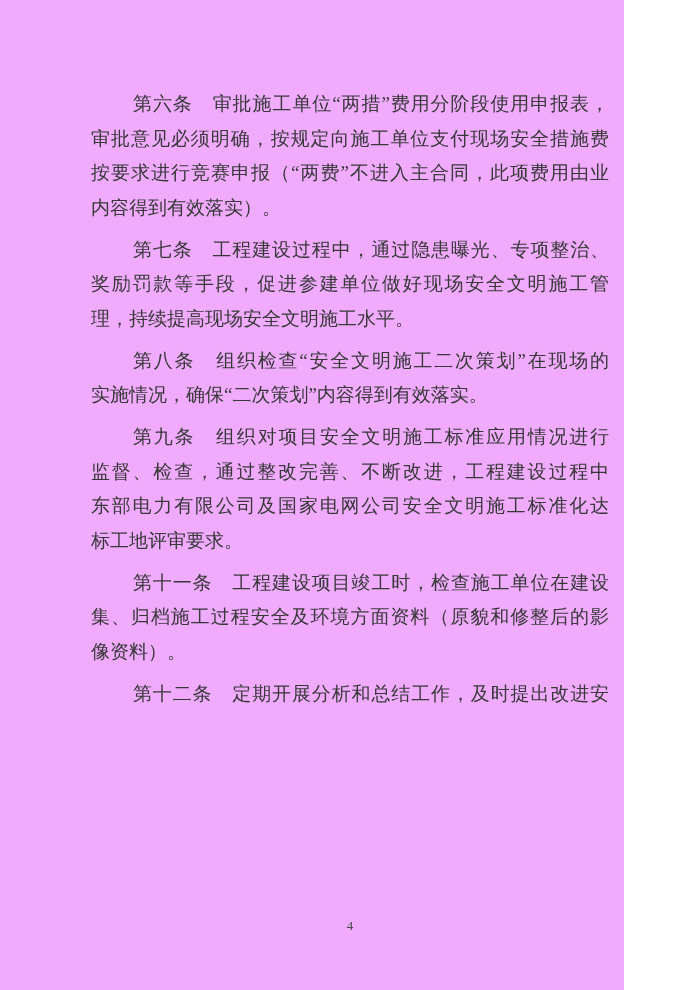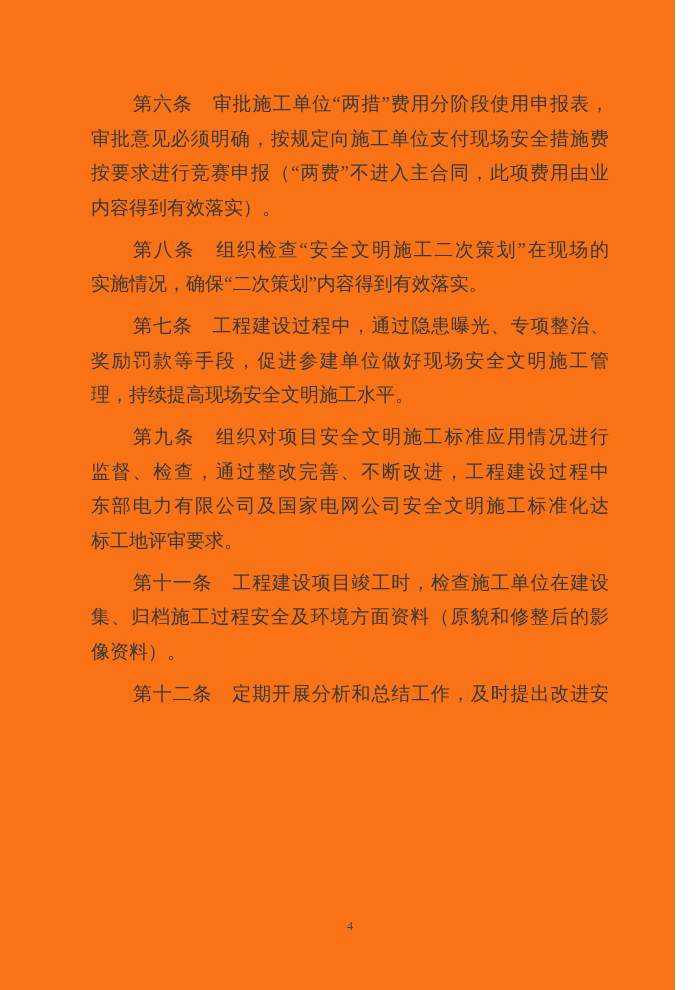--- a/index.html
+++ b/index.html
@@ -2,23 +2,23 @@
 <html><head>
 <meta charset="utf-8">
 <style>
   html, body {
     margin: 0;
     padding: 0;
     background: #ffffff;
   }
   .page {
     position: relative;
-    width: 675px;
+    width: 624px;
     height: 990px;
-    background: #f97316;
+    background: #f0abfc;
     font-family: "Liberation Serif", "DejaVu Serif", serif;
     color: #383838;
     overflow: hidden;
   }
   .content {
     position: absolute;
     left: 91px;
     top: 87px;
     width: 518px;
   }
@@ -63,28 +63,28 @@
   <div class="content">
 
     <p class="para">
       <span class="line indent">第六条　审批施工单位“两措”费用分阶段使用申报表，</span>
       <span class="line">审批意见必须明确，按规定向施工单位支付现场安全措施费</span>
       <span class="line">按要求进行竞赛申报（“两费”不进入主合同，此项费用由业</span>
       <span class="line last">内容得到有效落实）。</span>
     </p>
 
     <p class="para">
-      <span class="line indent">第八条　组织检查“安全文明施工二次策划”在现场的</span>
-      <span class="line last">实施情况，确保“二次策划”内容得到有效落实。</span>
+      <span class="line indent">第七条　工程建设过程中，通过隐患曝光、专项整治、</span>
+      <span class="line">奖励罚款等手段，促进参建单位做好现场安全文明施工管</span>
+      <span class="line last">理，持续提高现场安全文明施工水平。</span>
     </p>
 
     <p class="para">
-      <span class="line indent">第七条　工程建设过程中，通过隐患曝光、专项整治、</span>
-      <span class="line">奖励罚款等手段，促进参建单位做好现场安全文明施工管</span>
-      <span class="line last">理，持续提高现场安全文明施工水平。</span>
+      <span class="line indent">第八条　组织检查“安全文明施工二次策划”在现场的</span>
+      <span class="line last">实施情况，确保“二次策划”内容得到有效落实。</span>
     </p>
 
     <p class="para">
       <span class="line indent">第九条　组织对项目安全文明施工标准应用情况进行</span>
       <span class="line">监督、检查，通过整改完善、不断改进，工程建设过程中</span>
       <span class="line">东部电力有限公司及国家电网公司安全文明施工标准化达</span>
       <span class="line last">标工地评审要求。</span>
     </p>
 
 

